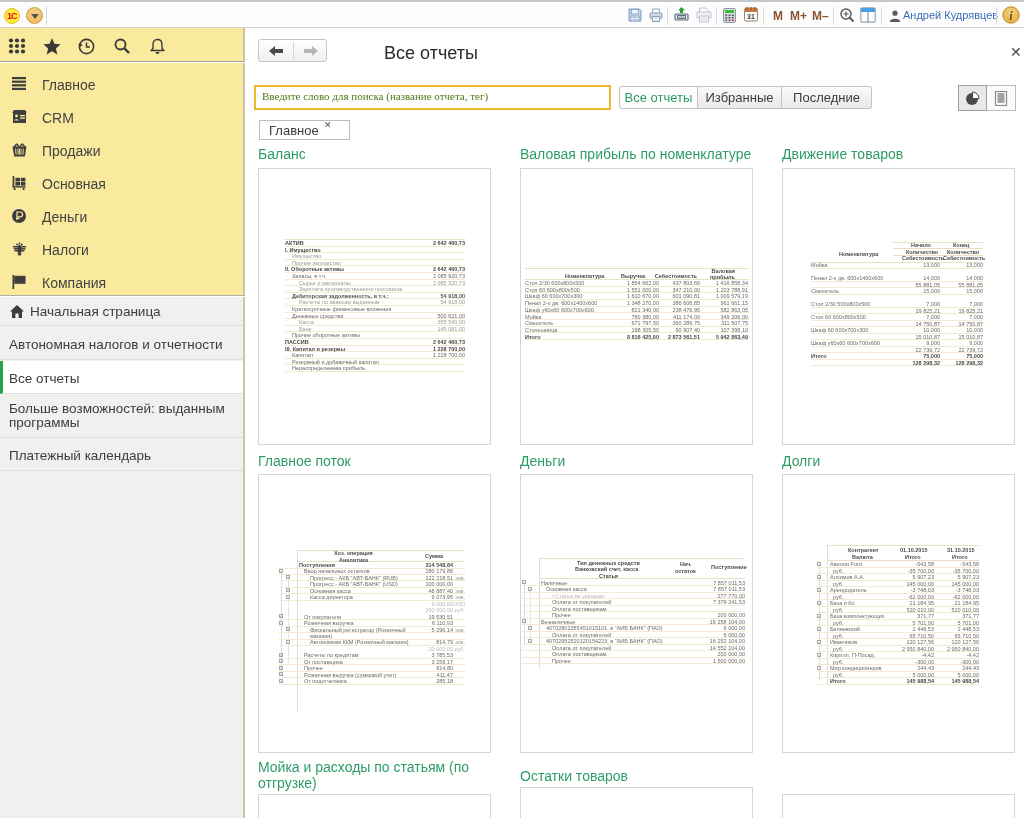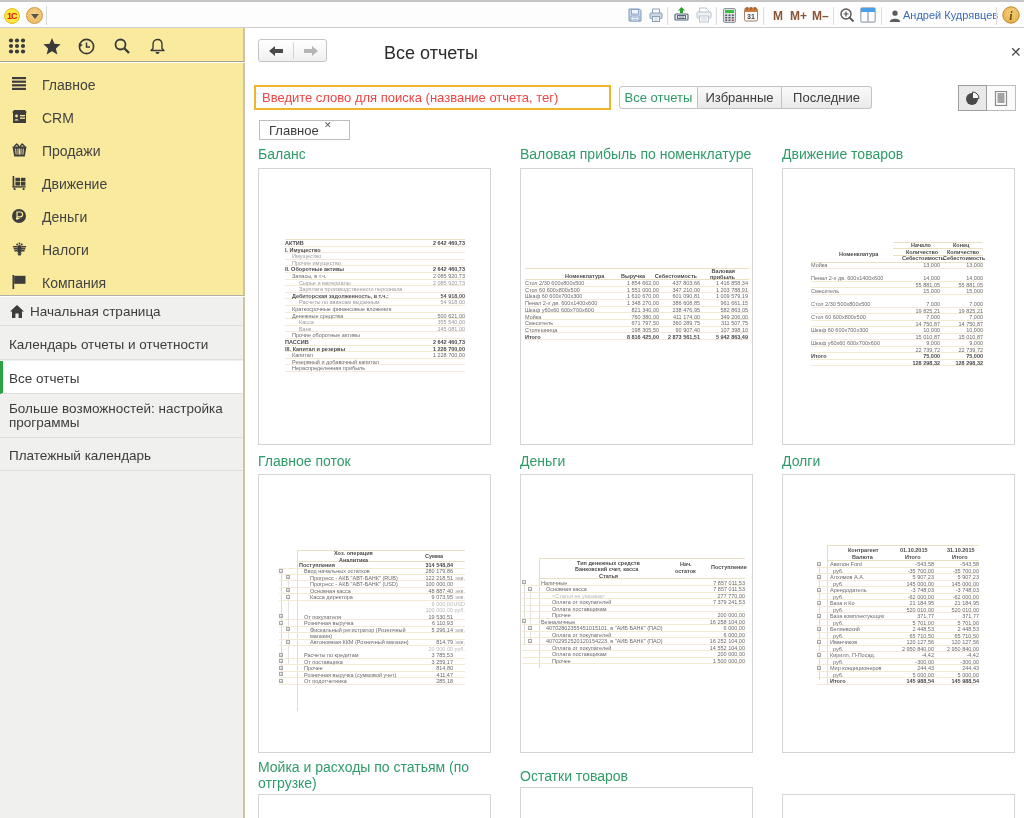--- a/index.html
+++ b/index.html
@@ -26,21 +26,21 @@
   .gmi { position:absolute; left:0; width:243px; border-bottom:1px solid #dededc; }
   .gmi .gtxt { font-size:13.5px; color:#3c3c3c; }
   
   #content { position:absolute; left:245px; top:28px; width:779px; height:790px; background:#fff; }
   #navbtns { position:absolute; left:13px; top:11px; width:69px; height:23px; border:1px solid #c5c5c5; border-radius:3px; background:linear-gradient(#ffffff,#f0f0f0); }
   #navbtns .half { position:absolute; top:0; width:34px; height:21px; display:flex; align-items:center; justify-content:center; }
   #navdiv { position:absolute; left:34px; top:2px; width:1px; height:17px; background:#d5d5d5; }
   #pagetitle { position:absolute; left:139px; top:15px; font-size:18px; color:#2b2b2b; }
   #closex { position:absolute; left:765px; top:16px; font-size:14px; color:#4a4a4a; }
   #searchbox { position:absolute; left:9px; top:57px; width:357px; height:25px; border:2px solid #eeb62a; background:#fff; }
-  #searchbox span { position:absolute; left:6px; top:3px; font-size:13px; color:#ef4444; }
+  #searchbox span { position:absolute; left:6px; top:3px; font-size:11px; color:#4d7c0f;font-family:Liberation Serif, serif; }
   #segs { position:absolute; left:374px; top:58px; height:23px; display:flex; }
   .seg { height:23px; border:1px solid #c3c3c3; font-size:13px; display:flex; align-items:center; justify-content:center; }
   .seg.sel { background:#fdfdfd; color:#2e9a66; border-radius:3px 0 0 3px; }
   .seg.g { background:linear-gradient(#fafafa,#e9e9e9); color:#3d3d3d; border-left:none; }
   .seg.last { border-radius:0 3px 3px 0; }
   #viewbtns { position:absolute; left:713px; top:57px; display:flex; }
   #chip { position:absolute; left:14px; top:92px; width:91px; height:20px; border:1px solid #bdbdbd; background:#fff; }
   #chip .ct { position:absolute; left:9px; top:2px; font-size:13px; color:#3c3c3c; }
   #chip .cx { position:absolute; left:64px; top:-1px; font-size:9px; color:#555; }
   .rtitle { position:absolute; font-size:14px; color:#2f9c68; line-height:16px; }
@@ -212,21 +212,21 @@
           <rect x="0.6" y="0" width="1.7" height="11.4"></rect>
           <rect x="0.6" y="10.2" width="13" height="1.4"></rect>
           <circle cx="2.6" cy="13" r="1.1"></circle>
           <circle cx="11.6" cy="13" r="1.1"></circle>
           <rect x="3.4" y="1.8" width="4.6" height="3.6"></rect>
           <rect x="8.8" y="1.8" width="4.6" height="3.6"></rect>
           <rect x="3.4" y="6" width="4.6" height="3.6"></rect>
           <rect x="8.8" y="6" width="4.6" height="3.6"></rect>
         </g>
       </svg>
-    <div class="mtxt">Движение</div>
+    <div class="mtxt">Основная</div>
   </div>
   <div class="ymi" style="top:137px;">
     <svg class="mico" width="14" height="14" viewBox="0 0 14 14">
         <circle cx="7" cy="7" r="7" fill="#3d3d3d"></circle>
         <path d="M5 11 L5 3 L8.2 3 A 2.4 2.4 0 0 1 8.2 7.8 L5 7.8 M4 9.5 L7.5 9.5" stroke="#f9ea9e" stroke-width="1.2" fill="none"></path>
       </svg>
     <div class="mtxt">Деньги</div>
   </div>
   <div class="ymi" style="top:203px;">
     <svg class="mico" width="14" height="14" viewBox="0 0 14 14">
@@ -255,27 +255,27 @@
   </div>
 </div>
 <div id="gmenu">
   <div class="gmi" style="top:0; height:29px;">
     <svg style="position:absolute;left:10px;top:8px;" width="14" height="13" viewBox="0 0 14 13">
         <path d="M7 0 L14 6.5 L12 6.5 L12 13 L8.6 13 L8.6 8.5 L5.4 8.5 L5.4 13 L2 13 L2 6.5 L0 6.5 Z" fill="#3d3d3d"></path>
       </svg>
     <div class="gtxt" style="position:absolute;left:30px;top:7px;">Начальная страница</div>
   </div>
   <div class="gmi" style="top:30px; height:33px;">
-    <div class="gtxt" style="position:absolute;left:9px;top:10px;">Календарь отчеты и отчетности</div>
+    <div class="gtxt" style="position:absolute;left:9px;top:10px;">Автономная налогов и отчетности</div>
   </div>
   <div class="gmi" style="top:64px; height:33px; background:#fff; border-left:3px solid #27a343;">
     <div class="gtxt" style="position:absolute;left:6px;top:10px;">Все отчеты</div>
   </div>
   <div class="gmi" style="top:98px; height:43px;">
-    <div class="gtxt" style="position:absolute;left:9px;top:7px; line-height:14px;">Больше возможностей: настройка программы</div>
+    <div class="gtxt" style="position:absolute;left:9px;top:7px; line-height:14px;">Больше возможностей: выданным программы</div>
   </div>
   <div class="gmi" style="top:142px; height:32px;">
     <div class="gtxt" style="position:absolute;left:9px;top:9px;">Платежный календарь</div>
   </div>
 </div>
 
 <div id="content">
   <div id="navbtns">
     <div class="half" style="left:0;">
       <svg width="16" height="12" viewBox="0 0 16 12">

